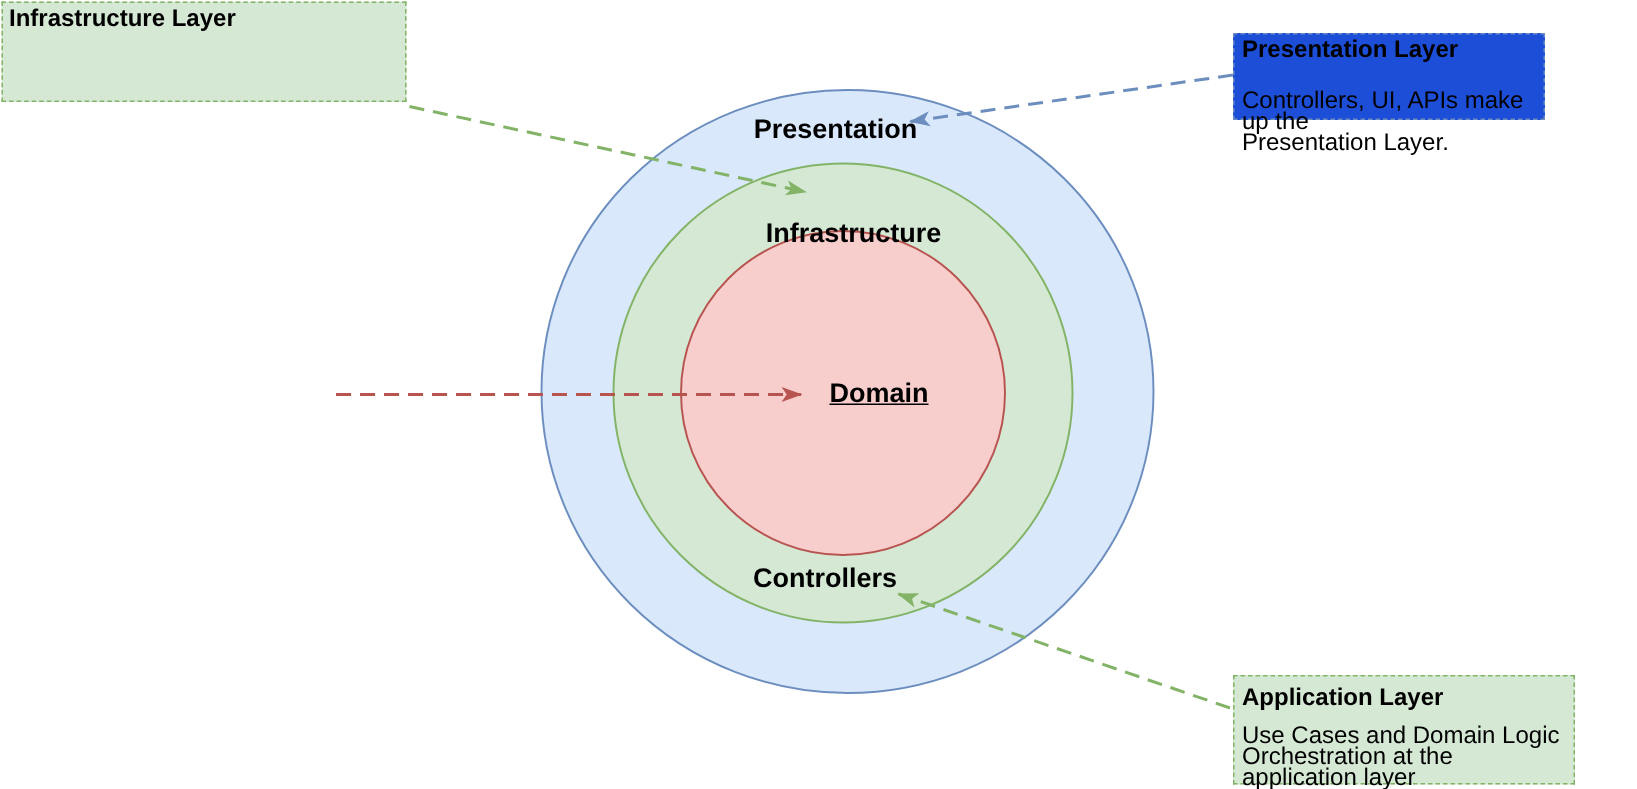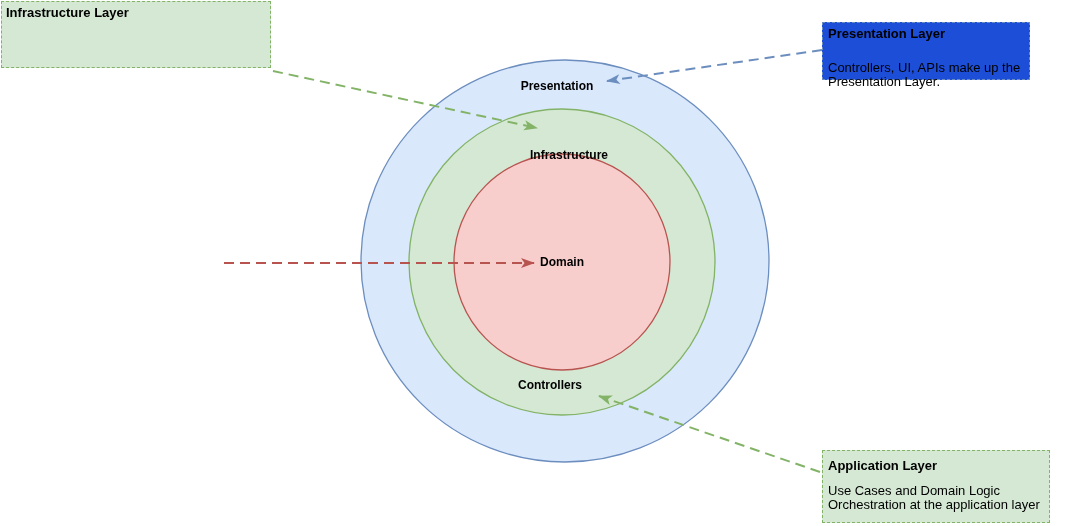--- a/index.html
+++ b/index.html
@@ -19,30 +19,30 @@
     position: absolute;
     left: 0;
     top: 0;
     width: 1091px;
     height: 526px;
   }
   .ring-label {
     position: absolute;
     width: 140px;
     text-align: center;
-    font-size: 12px;
+    font-size: 18px;
     font-weight: bold;
     color: #000000;
     line-height: 14px;
     white-space: nowrap;
   }
   .note {
     position: absolute;
     box-sizing: border-box;
-    font-size: 13px;
+    font-size: 16px;
     color: #000000;
   }
   .note-title {
     font-weight: bold;
     line-height: 15px;
   }
   .note-body {
     line-height: 14px;
     white-space: pre-line;
   }
@@ -74,21 +74,21 @@
     left: 822px; top: 450px;
     width: 228px; height: 73px;
     background: #d5e8d4;
     border: 1px dashed #82b366;
     padding: 7px 5px;
   }
   .note-application .note-body { margin-top: 11px; }
 
   .label-presentation   { left: 487px; top: 79px;  }
   .label-infrastructure { left: 499px; top: 148px; }
-  .label-domain         { left: 492px; top: 255px; }
+  .label-domain         { left: 516px; top: 255px; text-decoration: underline; }
   .label-application    { left: 480px; top: 378px; }
 </style>
 </head>
 <body>
 
 <div class="canvas">
 
   <svg class="diagram-svg" viewBox="0 0 1091 526" xmlns="http://www.w3.org/2000/svg">
     <defs>
       <marker id="arrow-blue" markerUnits="userSpaceOnUse" markerWidth="16" markerHeight="12" refX="14" refY="6" orient="auto">

